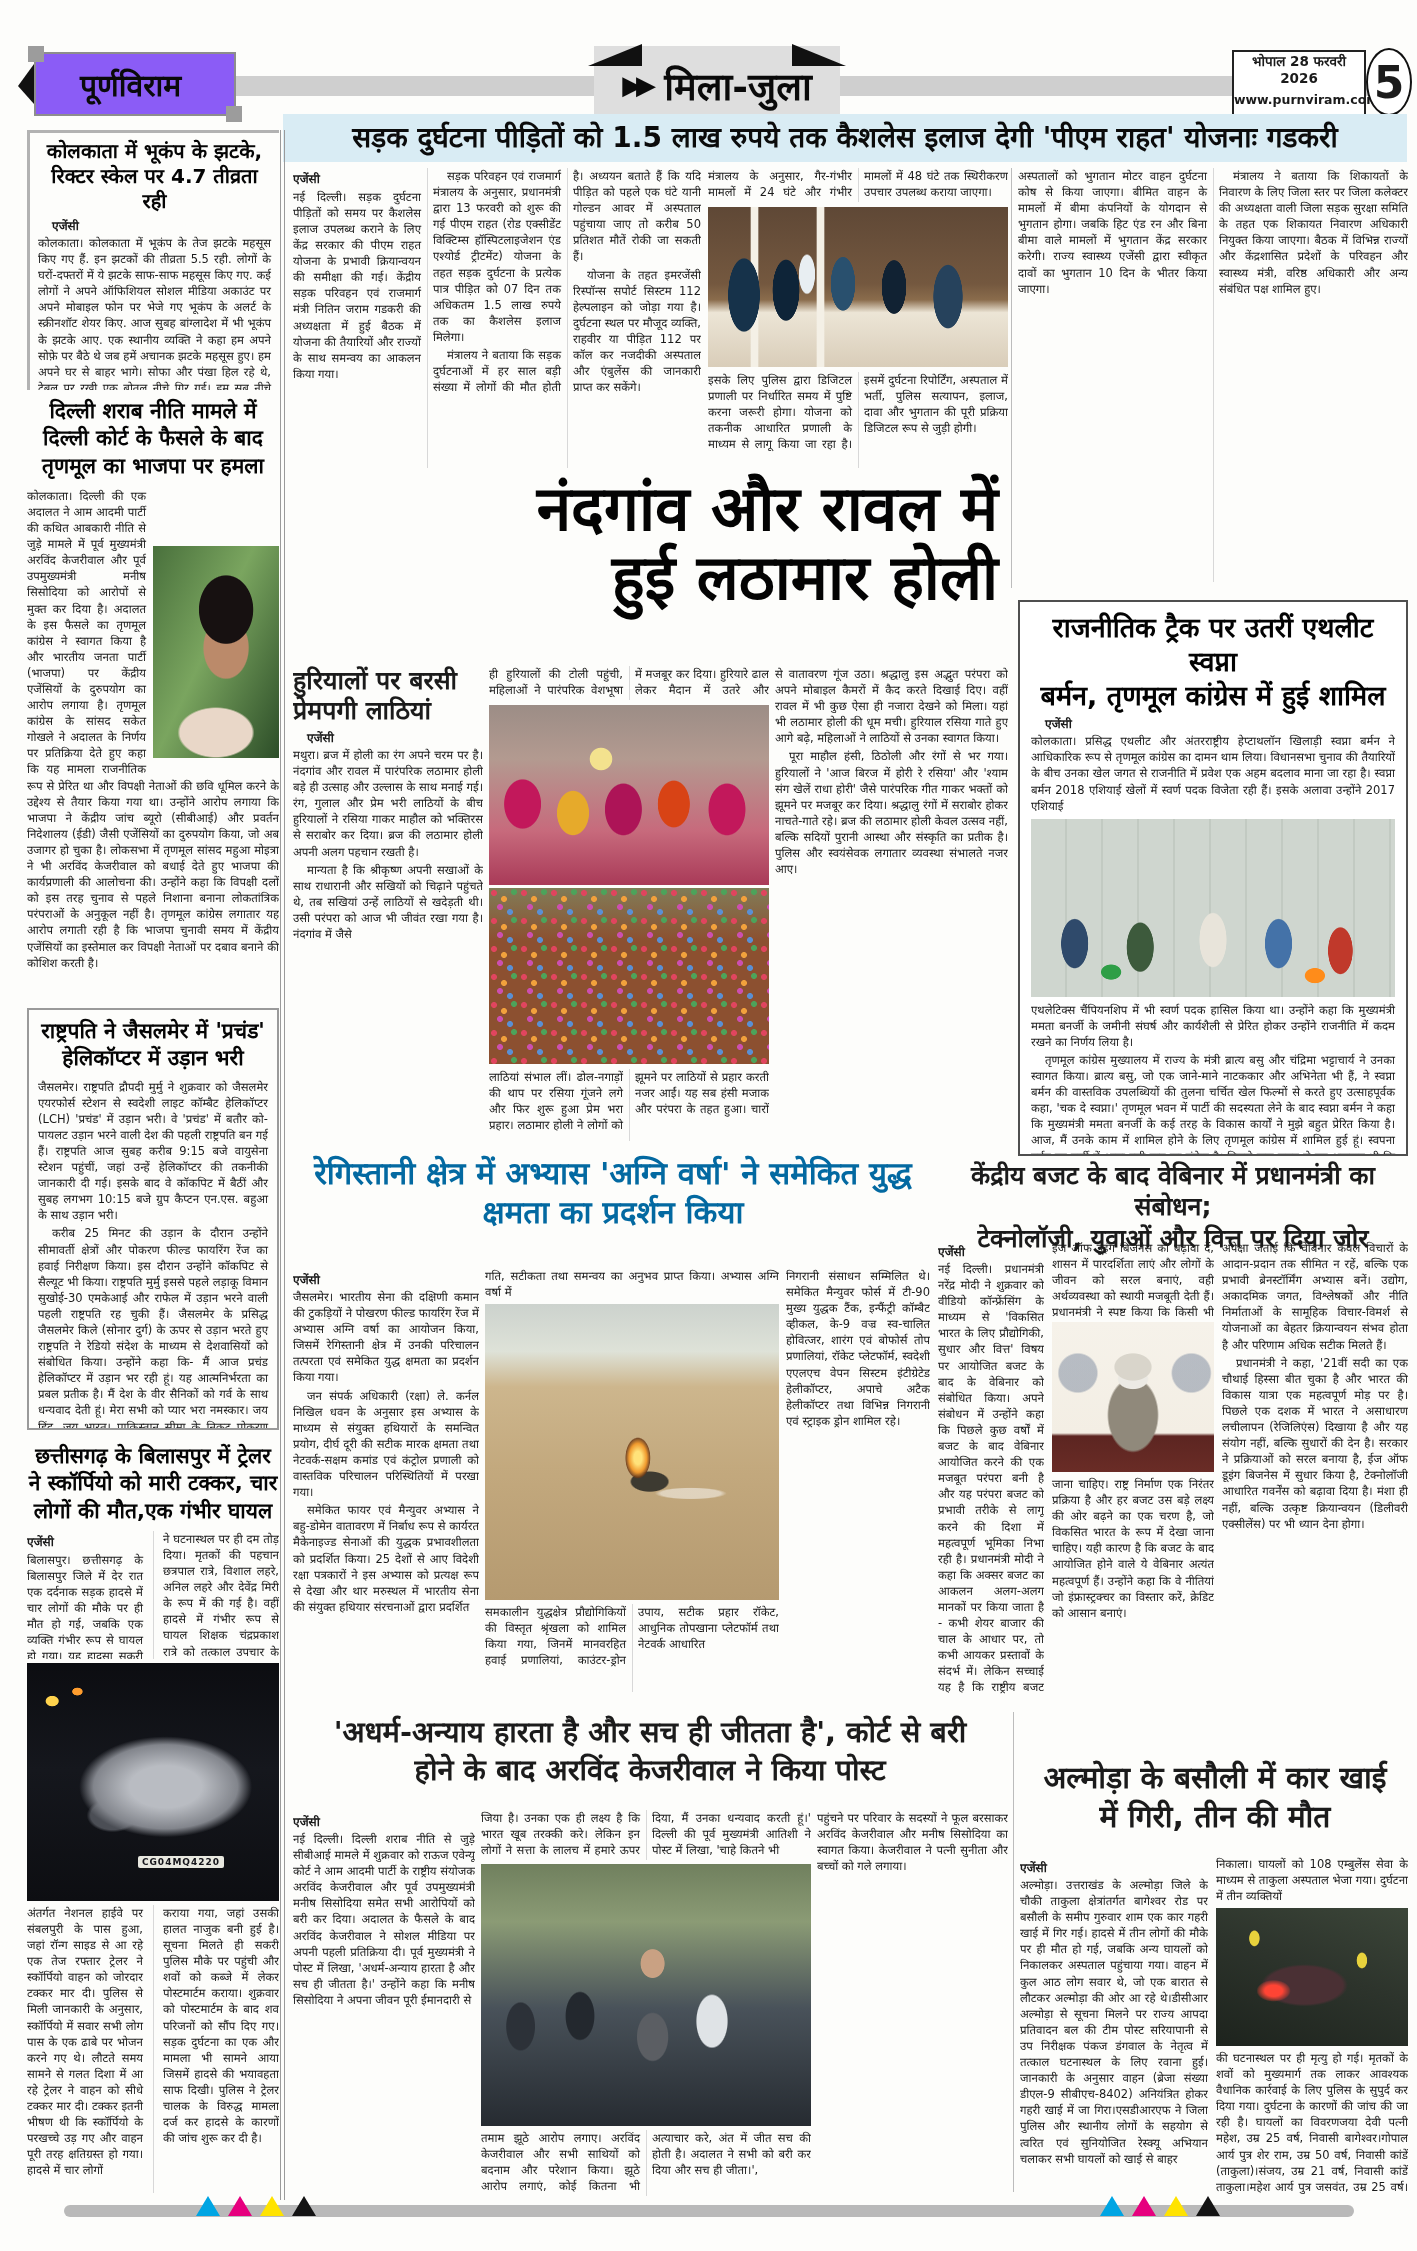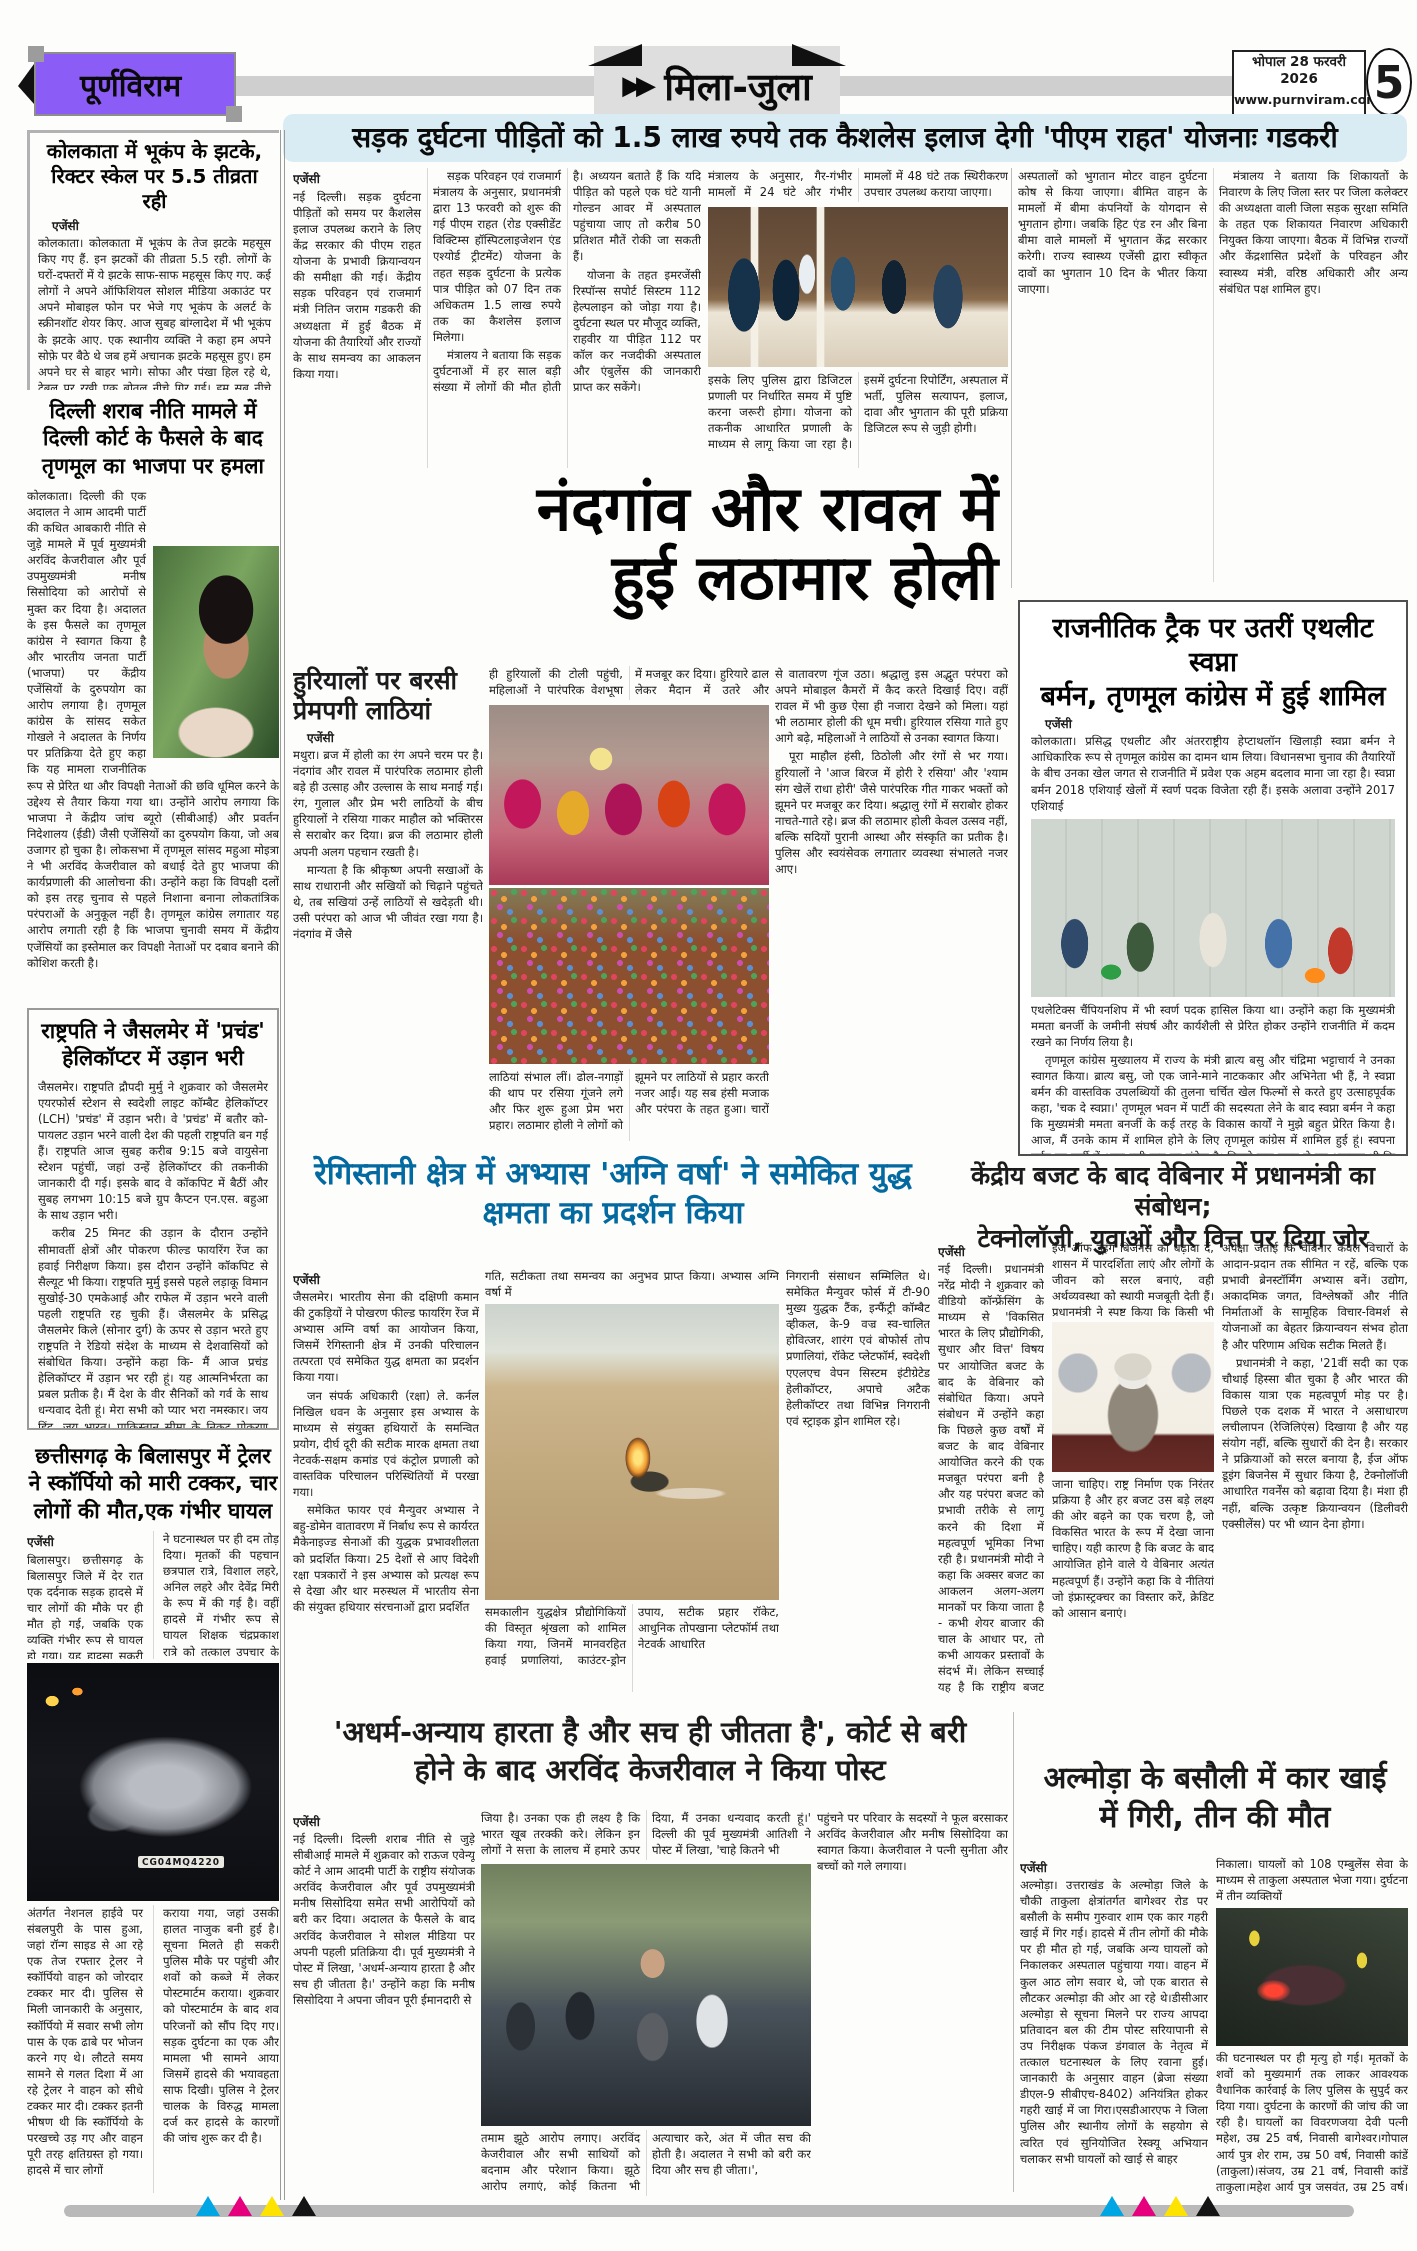--- a/index.html
+++ b/index.html
@@ -25,21 +25,21 @@
   .date-box{position:absolute;left:1232px;top:50px;width:134px;height:66px;background:#fff;
             border:2px solid #222;text-align:center;box-sizing:border-box;}
   .date-line{font-size:13.5px;font-weight:700;}
   .site-line{font-size:12.5px;font-weight:700;margin-top:6px;}
   .page-num{position:absolute;left:1366px;top:48px;width:42px;height:64px;border:2px solid #111;
             border-radius:50%;font-size:44px;font-weight:700;display:flex;align-items:center;
             justify-content:center;background:#fff;}
   
   .banner{position:absolute;left:283px;top:114px;width:1124px;height:48px;background:#d9ecf4;
           font-size:28px;font-weight:700;text-align:center;line-height:48px;color:#0b0b0b;
-          white-space:nowrap;overflow:hidden;border-radius:10px;}
+          white-space:nowrap;overflow:hidden;}
   
   .h-sm{font-size:20px;font-weight:700;text-align:center;line-height:1.25;color:#050505;}
   .h-md{font-size:21px;font-weight:700;text-align:center;line-height:1.3;color:#050505;}
   .h-huge{font-size:62px;font-weight:700;text-align:center;line-height:1.12;color:#030303;}
   .h-lg{font-size:31px;font-weight:700;text-align:center;line-height:1.25;color:#0369a1;}
   .h-rt{font-size:27px;font-weight:700;text-align:center;line-height:1.25;color:#030303;}
   .byline{font-weight:700;font-size:12px;margin:3px 0 1px 14px;}
   .bt{font-size:11.5px;line-height:1.4;text-align:justify;}
   .bt p{margin:0 0 2px;text-indent:14px;}
   .bt p.noind{text-indent:0;}
@@ -161,21 +161,21 @@
     <div class="page-num">5</div>
   </header>
 
   <div class="banner">सड़क दुर्घटना पीड़ितों को 1.5 लाख रुपये तक कैशलेस इलाज देगी 'पीएम राहत' योजनाः गडकरी</div>
 
   <div class="vline" style="left:280px;top:130px;height:2070px;"></div>
   <div class="vline1" style="left:1011px;top:168px;height:420px;"></div>
   <div class="vline1" style="left:1013px;top:1712px;height:480px;"></div>
 
   <section class="abs frame-l" style="left:27px;top:130px;width:252px;height:260px;overflow:hidden;">
-    <div class="h-sm">कोलकाता में भूकंप के झटके, रिक्टर स्केल पर 5.5 तीव्रता रही</div>
+    <div class="h-sm">कोलकाता में भूकंप के झटके, रिक्टर स्केल पर 4.7 तीव्रता रही</div>
     <div class="byline">एजेंसी</div>
     <div class="bt">
         <p class="noind">कोलकाता। कोलकाता में भूकंप के तेज झटके महसूस किए गए हैं. इन झटकों की तीव्रता 5.5 रही. लोगों के घरों-दफ्तरों में ये झटके साफ-साफ महसूस किए गए. कई लोगों ने अपने ऑफिशियल सोशल मीडिया अकाउंट पर अपने मोबाइल फोन पर भेजे गए भूकंप के अलर्ट के स्क्रीनशॉट शेयर किए. आज सुबह बांग्लादेश में भी भूकंप के झटके आए. एक स्थानीय व्यक्ति ने कहा हम अपने सोफ़े पर बैठे थे जब हमें अचानक झटके महसूस हुए। हम अपने घर से बाहर भागे। सोफा और पंखा हिल रहे थे, टेबल पर रखी एक बोतल नीचे गिर गई। हम सब नीचे भागे...' एक लोकल आदमी स्वागता ने कहा।</p>
       </div>
   </section>
 
   <section class="abs" style="left:27px;top:398px;width:252px;height:602px;overflow:hidden;">
     <div class="h-md">दिल्ली शराब नीति मामले में दिल्ली कोर्ट के फैसले के बाद तृणमूल का भाजपा पर हमला</div>
     <div class="bt" style="margin-top:8px;">
       <div class="ph ph-woman" style="float:right;width:126px;height:212px;margin:58px 0 4px 7px;"></div>

